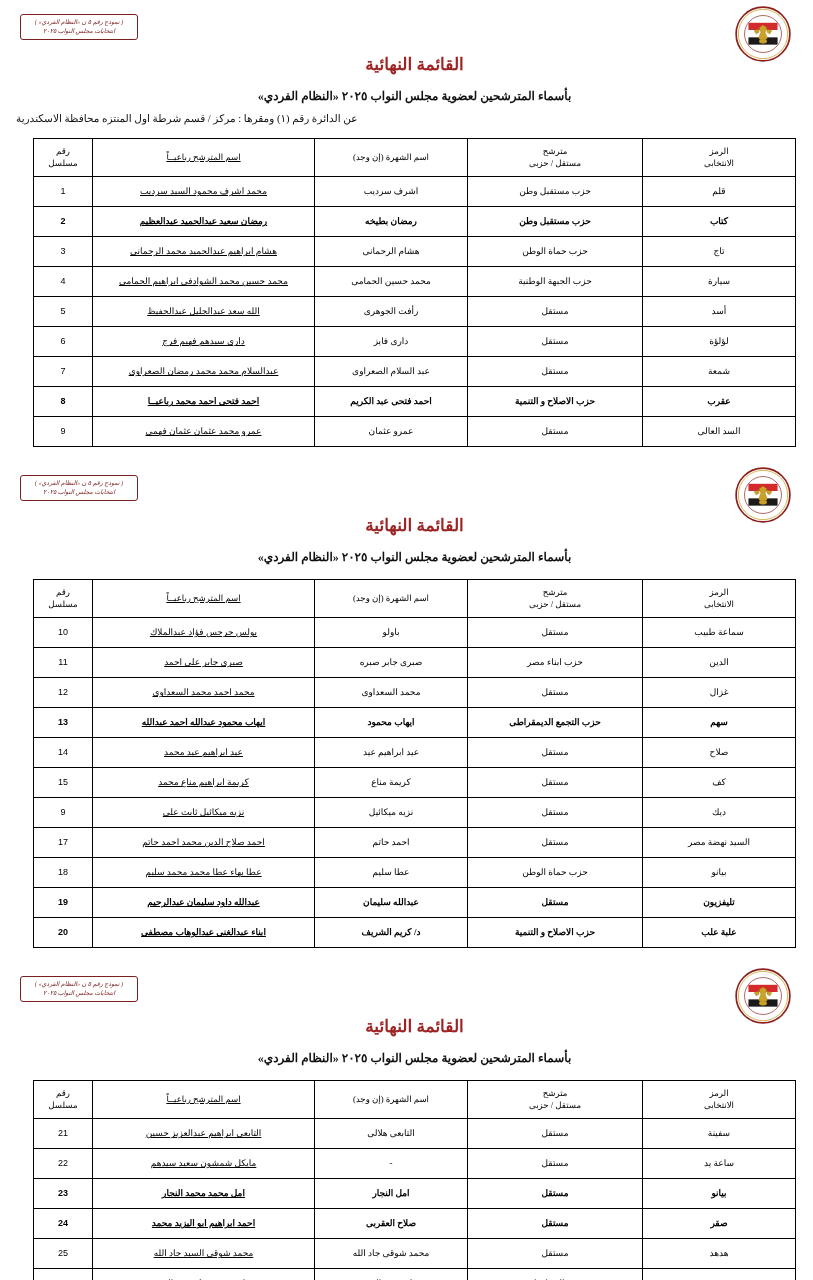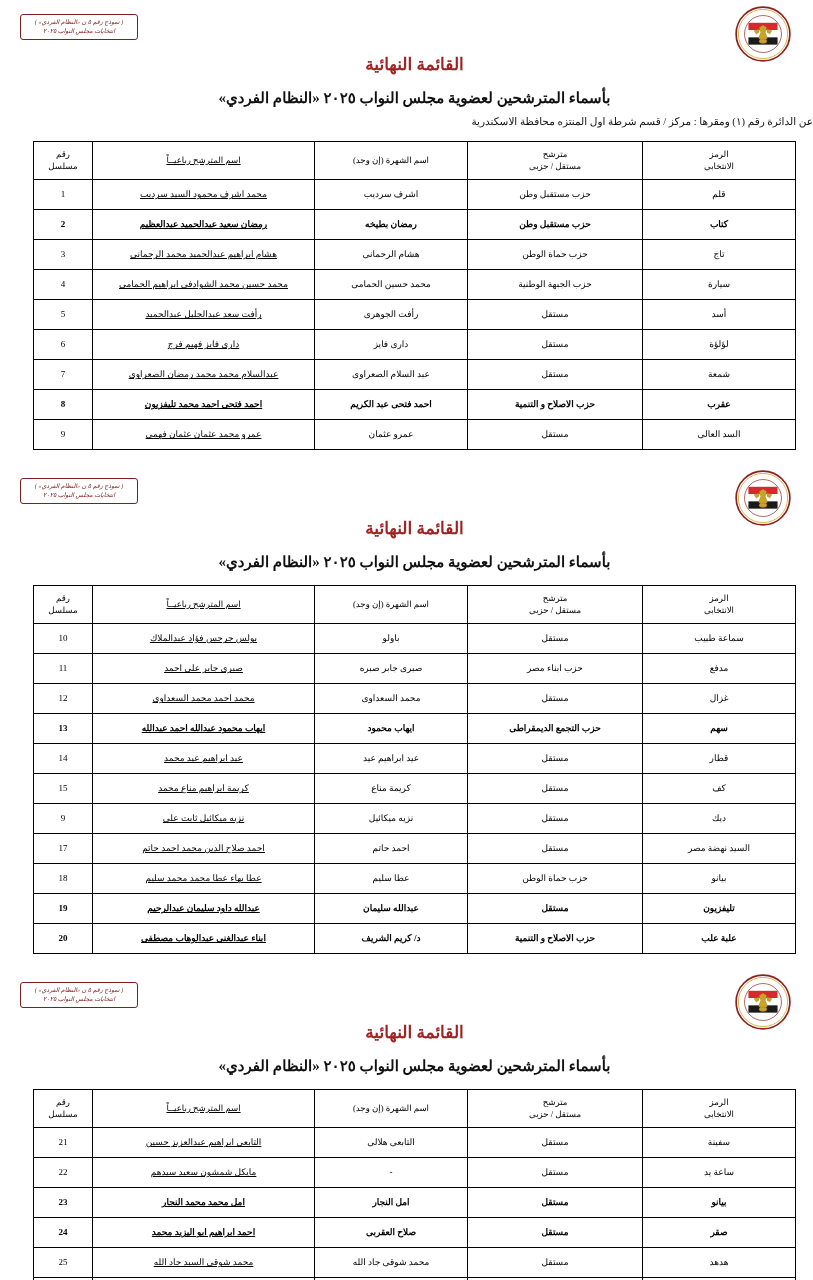--- a/index.html
+++ b/index.html
@@ -67,25 +67,25 @@
     color:#9e2424;
     font-weight:bold;
     font-size:17px;
     margin:2px 0 0 0;
     letter-spacing:.3px;
   }
   .sub-title{
     text-align:center;
     color:#111;
     font-weight:bold;
-    font-size:15px;
+    font-size:12px;
     margin:14px 0 0 0;
   }
   .district-line{
-    text-align:right;
+    text-align:left;
     color:#111;
     font-size:10.5px;
     margin:8px 0 0 0;
     font-weight:normal;
   }
   .spacer-sm{height:14px;}
   
   table.cand{
     border-collapse:collapse;
     margin:0 auto;
@@ -110,21 +110,21 @@
     line-height:1.3;
   }
   table.cand tbody td{
     height:25px;
   }
   .c-symbol{width:146px;}
   .c-party{width:168px;}
   .c-fame{width:146px;}
   .c-name{width:215px;text-decoration:underline;}
   .c-num{width:52px;}
-  .c-num{font-family:Liberation Serif, serif;font-size:9.5px;}
+  .c-num{font-family:Liberation Sans, sans-serif;font-size:9.5px;}
   .hdr-2line{white-space:pre-line;}
   
   tr.heavy td{font-weight:bold;}
 </style>
 </head>
 <body>
 
 <div class="page">
   <div id="sections-host">
   <div class="section">
@@ -206,45 +206,45 @@
     <td class="c-party">حزب الجبهة الوطنية</td>
     <td class="c-fame">محمد حسين الحمامى</td>
     <td class="c-name">محمد حسين محمد الشوادفى ابراهيم الحمامى</td>
     <td class="c-num">4</td>
   </tr>
 
   <tr>
     <td class="c-symbol">أسد</td>
     <td class="c-party">مستقل</td>
     <td class="c-fame">رأفت الجوهرى</td>
-    <td class="c-name">رأفت سعد عبدالجليل عبدالحميد</td>
+    <td class="c-name">الله سعد عبدالجليل عبدالحفيظ</td>
     <td class="c-num">5</td>
   </tr>
 
   <tr>
     <td class="c-symbol">لؤلؤة</td>
     <td class="c-party">مستقل</td>
     <td class="c-fame">دارى فايز</td>
-    <td class="c-name">دارى فايز فهيم فرج</td>
+    <td class="c-name">دارى سيدهم فهيم فرج</td>
     <td class="c-num">6</td>
   </tr>
 
   <tr>
     <td class="c-symbol">شمعة</td>
     <td class="c-party">مستقل</td>
     <td class="c-fame">عبد السلام الصعراوى</td>
     <td class="c-name">عبدالسلام محمد محمد رمضان الصعراوى</td>
     <td class="c-num">7</td>
   </tr>
 
   <tr class="heavy">
     <td class="c-symbol">عقرب</td>
     <td class="c-party">حزب الاصلاح و التنمية</td>
     <td class="c-fame">احمد فتحى عبد الكريم</td>
-    <td class="c-name">احمد فتحى احمد محمد تليفزيون</td>
+    <td class="c-name">احمد فتحى احمد محمد رباعيــا</td>
     <td class="c-num">8</td>
   </tr>
 
   <tr>
     <td class="c-symbol">السد العالى</td>
     <td class="c-party">مستقل</td>
     <td class="c-fame">عمرو عثمان</td>
     <td class="c-name">عمرو محمد عثمان عثمان فهمى</td>
     <td class="c-num">9</td>
   </tr>
@@ -304,21 +304,21 @@
       <tbody class="tbody-host">
   <tr>
     <td class="c-symbol">سماعة طبيب</td>
     <td class="c-party">مستقل</td>
     <td class="c-fame">باولو</td>
     <td class="c-name">بولس جرجس فؤاد عبدالملاك</td>
     <td class="c-num">10</td>
   </tr>
 
   <tr>
-    <td class="c-symbol">مدفع</td>
+    <td class="c-symbol">الدين</td>
     <td class="c-party">حزب ابناء مصر</td>
     <td class="c-fame">صبرى جابر صبره</td>
     <td class="c-name">صبرى جابر على احمد</td>
     <td class="c-num">11</td>
   </tr>
 
   <tr>
     <td class="c-symbol">غزال</td>
     <td class="c-party">مستقل</td>
     <td class="c-fame">محمد السعداوى</td>
@@ -328,21 +328,21 @@
 
   <tr class="heavy">
     <td class="c-symbol">سهم</td>
     <td class="c-party">حزب التجمع الديمقراطى</td>
     <td class="c-fame">ايهاب محمود</td>
     <td class="c-name">ايهاب محمود عبدالله احمد عبدالله</td>
     <td class="c-num">13</td>
   </tr>
 
   <tr>
-    <td class="c-symbol">قطار</td>
+    <td class="c-symbol">صلاح</td>
     <td class="c-party">مستقل</td>
     <td class="c-fame">عيد ابراهيم عيد</td>
     <td class="c-name">عيد ابراهيم عيد محمد</td>
     <td class="c-num">14</td>
   </tr>
 
   <tr>
     <td class="c-symbol">كف</td>
     <td class="c-party">مستقل</td>
     <td class="c-fame">كريمة مناع</td>

